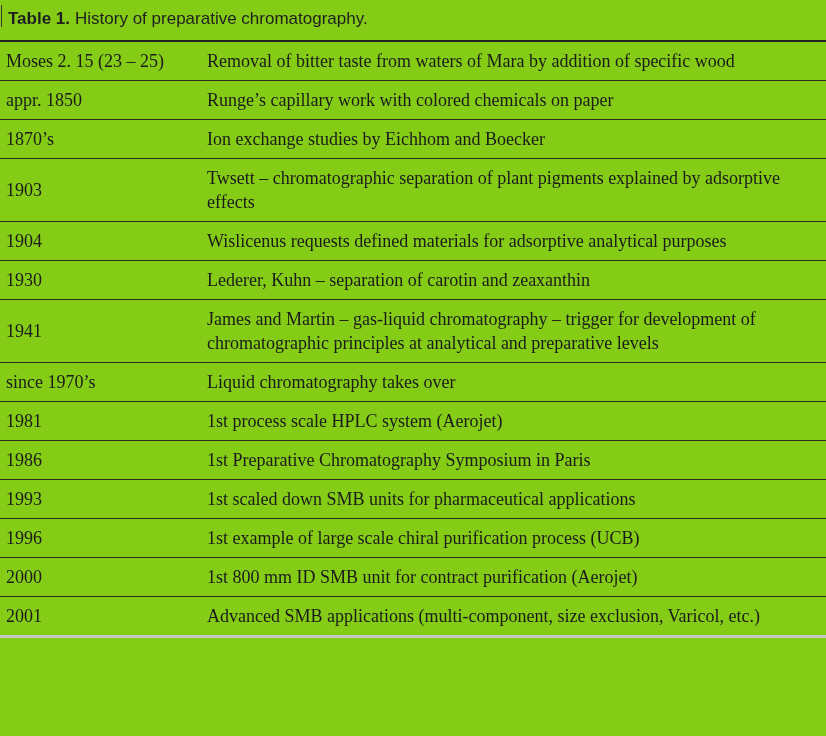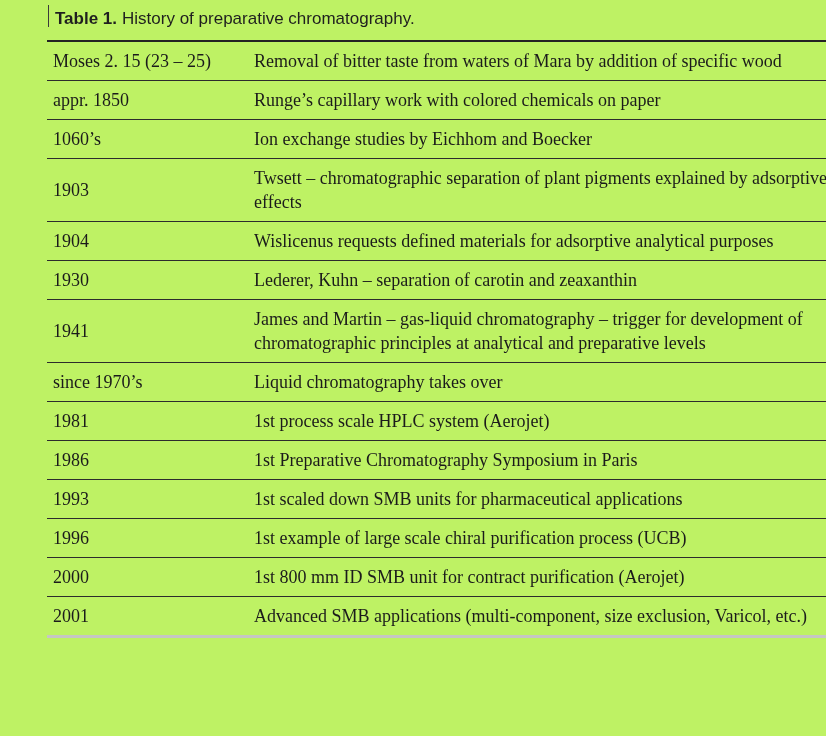--- a/index.html
+++ b/index.html
@@ -4,25 +4,24 @@
 <style>
   html, body {
     margin: 0;
     padding: 0;
     background: #fbfbfa;
   }
   .page {
     position: relative;
     width: 826px;
     height: 736px;
-    background: #bef264;
+    background: #84cc16;
     color: #1c1c1c;
     overflow: hidden;
     box-sizing: border-box;
-    padding-left: 47px;
   }
   .caption {
     height: 40px;
     box-sizing: border-box;
     padding: 8px 0 0 8px;
     font-family: "Liberation Sans", sans-serif;
     font-size: 17px;
     line-height: 22px;
     color: #1f1f1f;
     position: relative;
@@ -87,21 +86,21 @@
       <td class="col-event">Removal of bitter taste from waters of Mara by addition of specific wood</td>
     </tr>
 
 
     <tr class="row">
       <td class="col-period">appr. 1850</td>
       <td class="col-event">Runge’s capillary work with colored chemicals on paper</td>
     </tr>
 
     <tr class="row">
-      <td class="col-period">1060’s</td>
+      <td class="col-period">1870’s</td>
       <td class="col-event">Ion exchange studies by Eichhom and Boecker</td>
     </tr>
 
 
     <tr class="row">
       <td class="col-period">1903</td>
       <td class="col-event">Twsett – chromatographic separation of plant pigments explained by adsorptive effects</td>
     </tr>
 
     <tr class="row">

